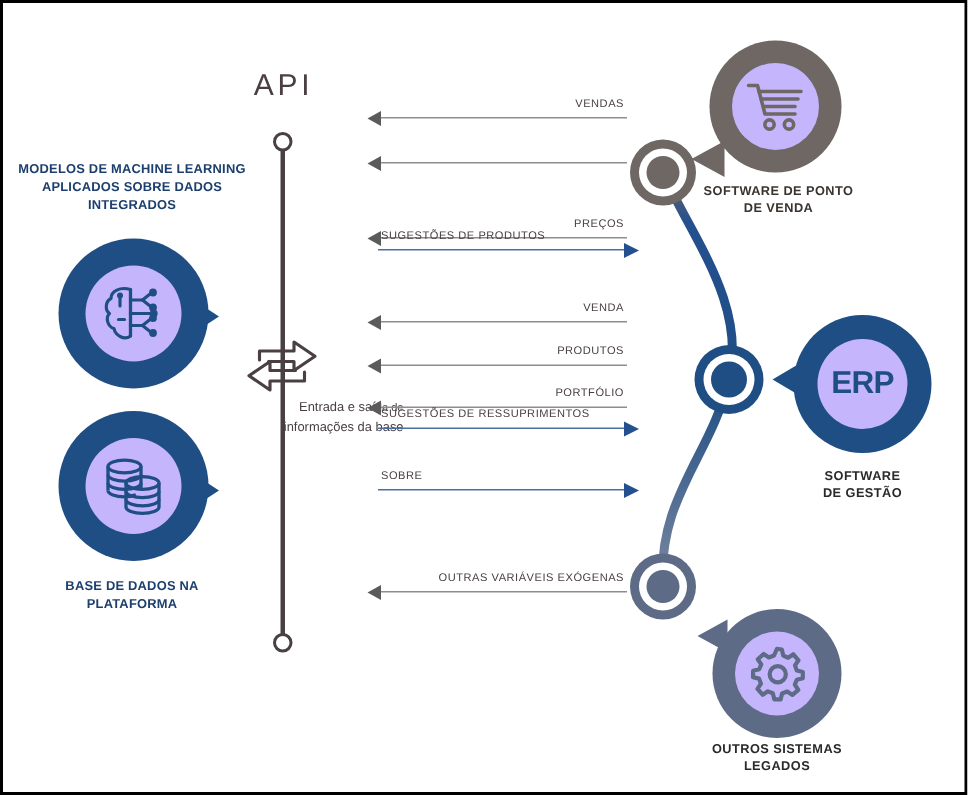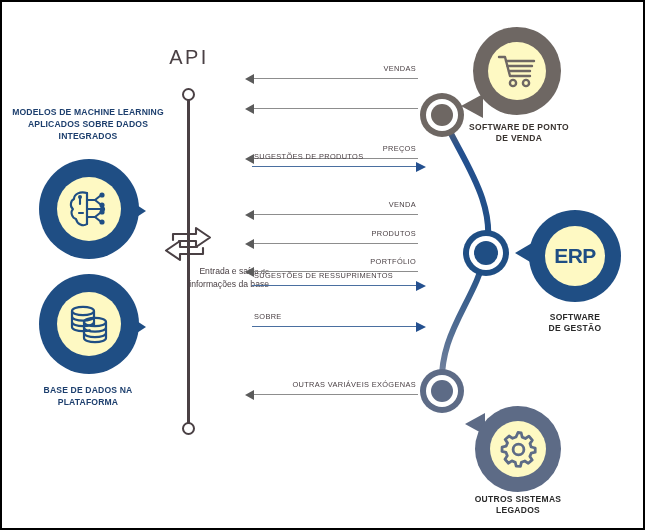--- a/index.html
+++ b/index.html
@@ -19,21 +19,21 @@
   
   .node{position:absolute;}
   .bubble{
     position:absolute;
     border-radius:50%;
     box-sizing:border-box;
     display:flex;align-items:center;justify-content:center;
   }
   .bubble .inner{
     border-radius:50%;
-    background:#fef9c3;
+    background:#c4b5fd;
     display:flex;align-items:center;justify-content:center;
     overflow:hidden;
   }
   .tail{position:absolute;width:0;height:0;}
 
   
   .caption{
     position:absolute;
     text-align:center;
     color:#3a3a3a;

